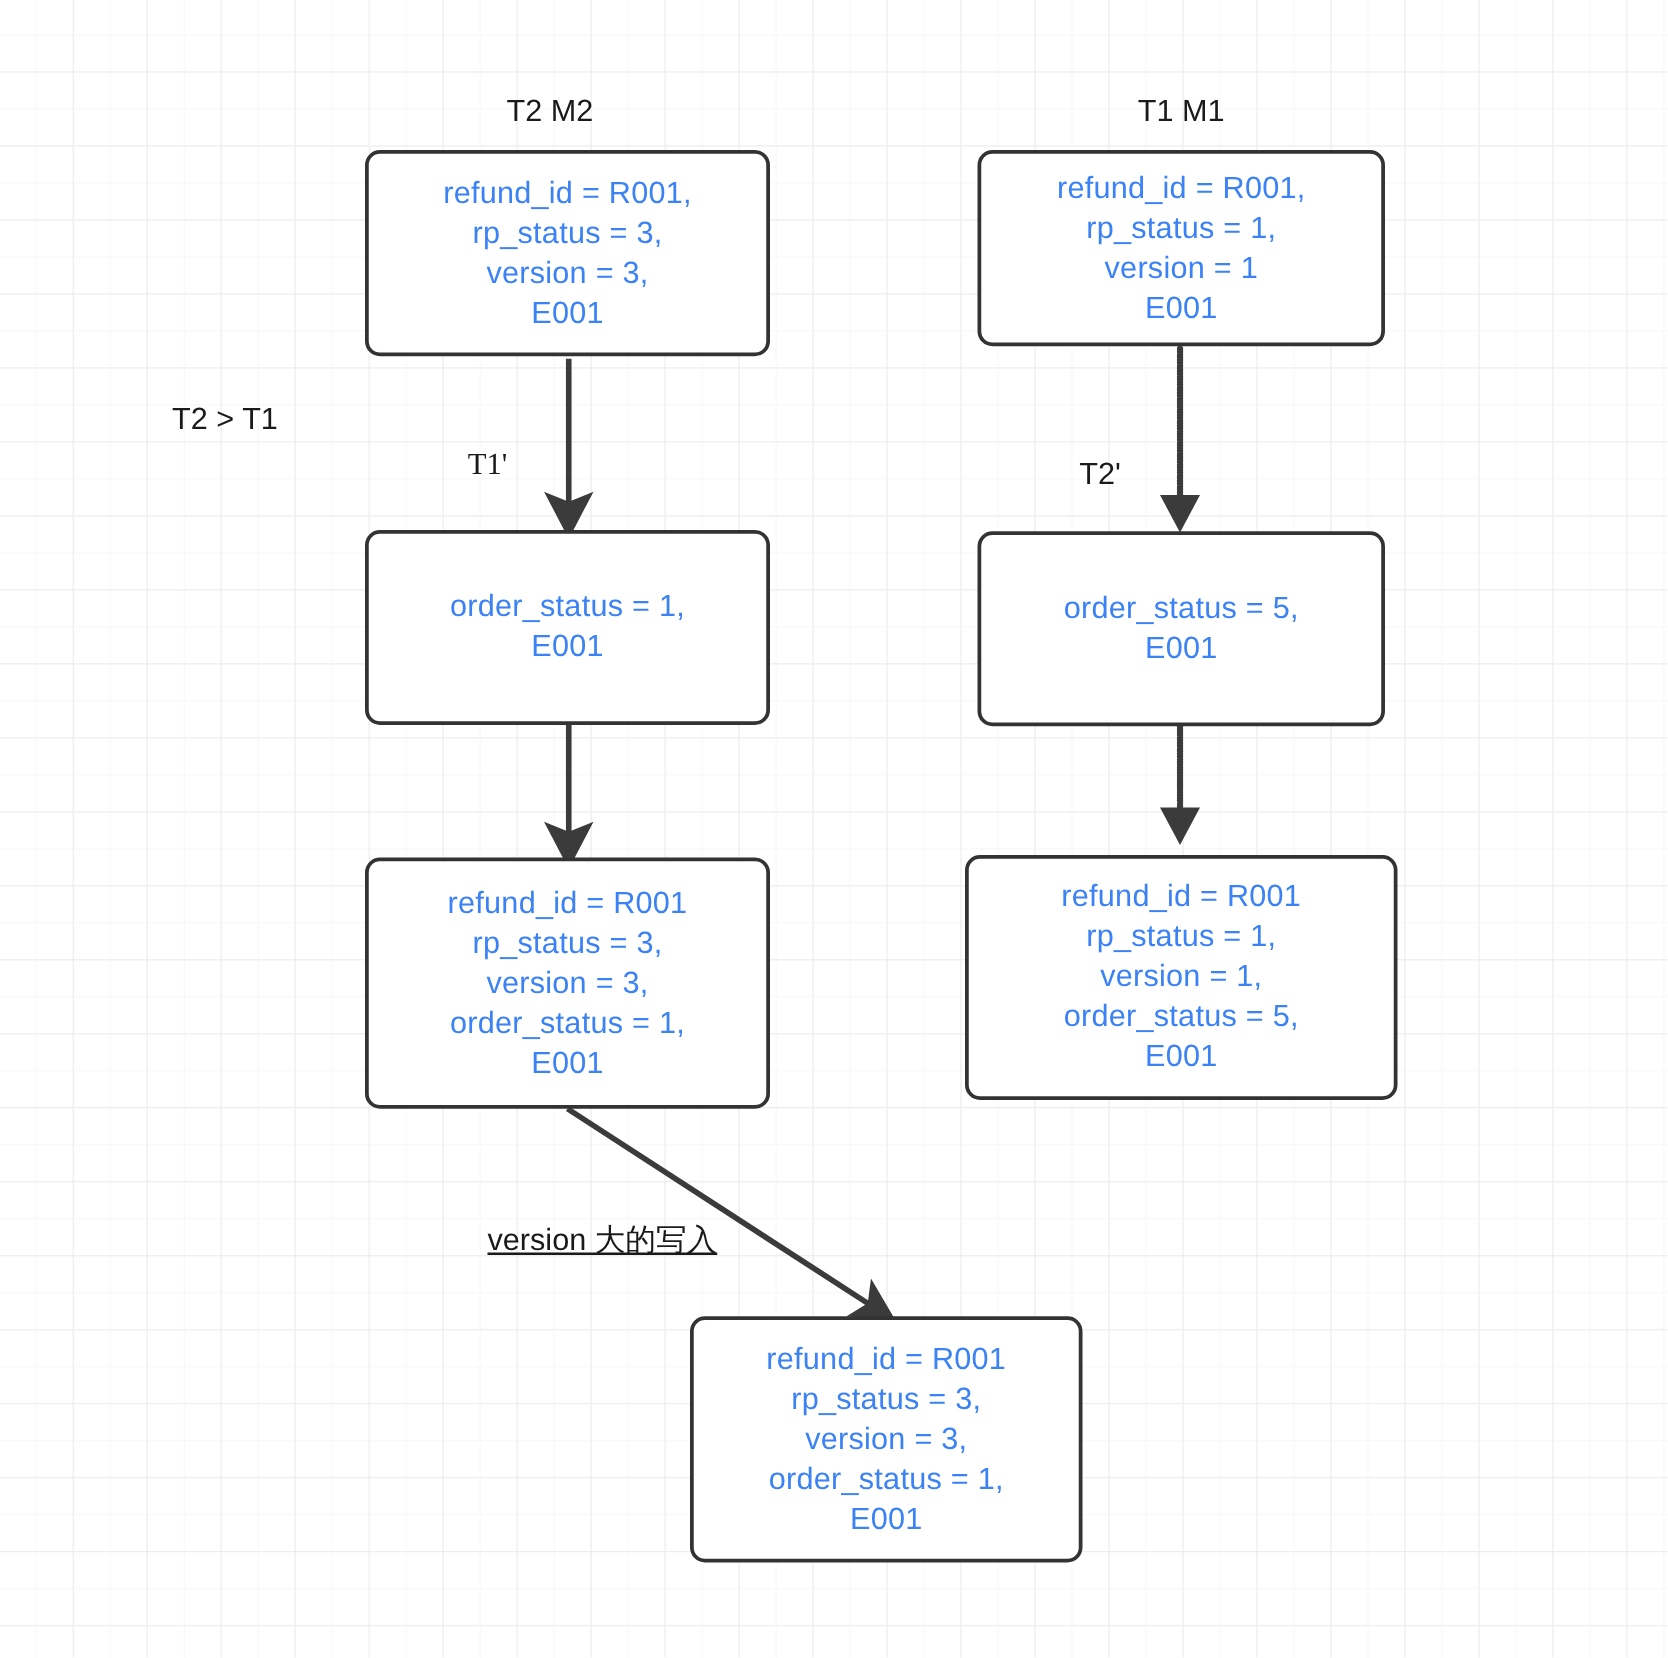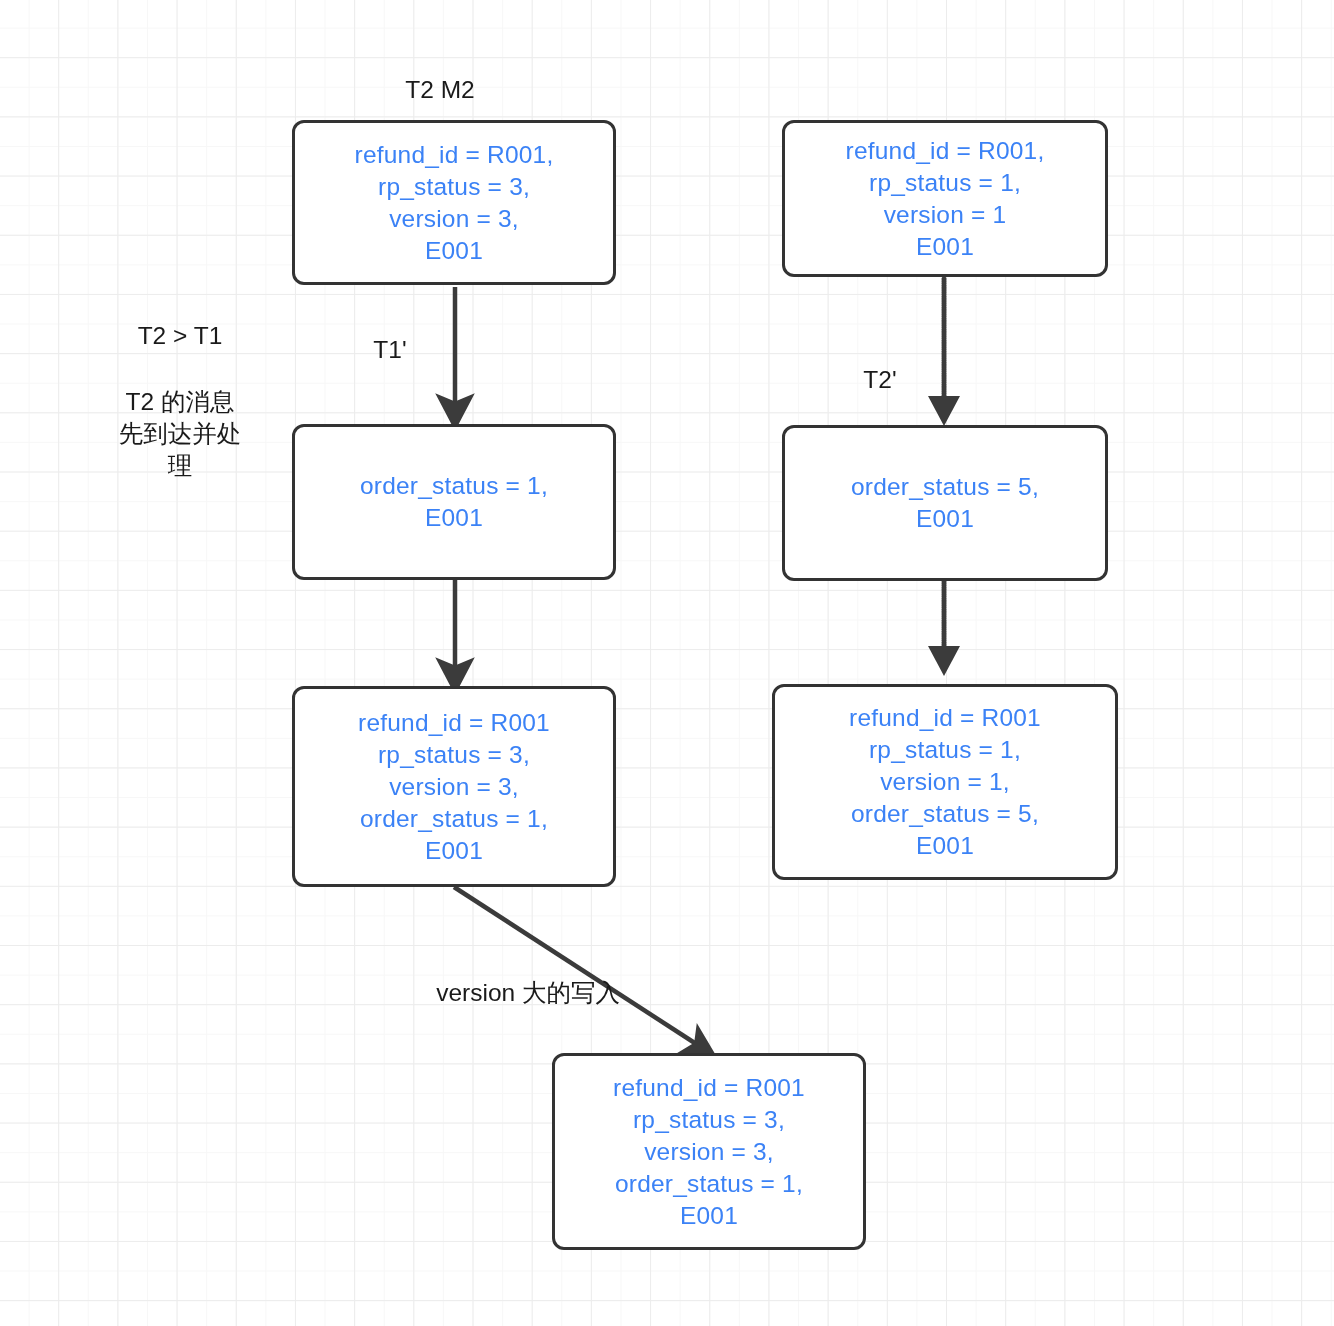--- a/index.html
+++ b/index.html
@@ -92,32 +92,30 @@
     <path d="M 928 396 L 960 396 L 944 426 Z" fill="#3b3b3b"></path>
 
     <line x1="944" y1="581" x2="944" y2="648" stroke="#3b3b3b" stroke-width="5" stroke-dasharray="0.1 2.1" stroke-linecap="round"></line>
     <path d="M 928 646 L 960 646 L 944 676 Z" fill="#3b3b3b"></path>
 
     <line x1="454" y1="887" x2="704" y2="1049" stroke="#3b3b3b" stroke-width="4.5" marker-end="url(#arrow-diag)"></line>
   </svg>
 
   <div class="caption" style="left:278px; top:74px; width:324px;">T2 M2</div>
 
+  <div class="caption" style="left:782px; top:74px; width:326px;">T1 M1</div>
 
   <div class="caption" style="left:60px; top:320px; width:240px;">T2 &gt; T1</div>
 
-  <div class="caption left-note" style="left:80px; top:386px; width:200px;">T2 的消息
-先到达并处
-理</div>
 
-  <div class="caption" style="left:330px; top:334px; width:120px;">T1'</div>
+  <div class="caption" style="left:330px; top:356px; width:120px;font-family:Liberation Serif, serif;">T1'</div>
 
   <div class="caption" style="left:820px; top:364px; width:120px;">T2'</div>
 
-  <div class="caption" style="left:410px; top:977px; width:210px; text-align:right;">version 大的写入</div>
+  <div class="caption" style="left:390px; top:977px; width:210px; text-align:left;text-decoration:underline;">version 大的写入</div>
 
   <div class="node" style="left:292px; top:120px; width:324px; height:165px;">refund_id = R001,
 rp_status = 3,
 version = 3,
 E001</div>
 
   <div class="node" style="left:782px; top:120px; width:326px; height:157px;">refund_id = R001,
 rp_status = 1,
 version = 1
 E001</div>

